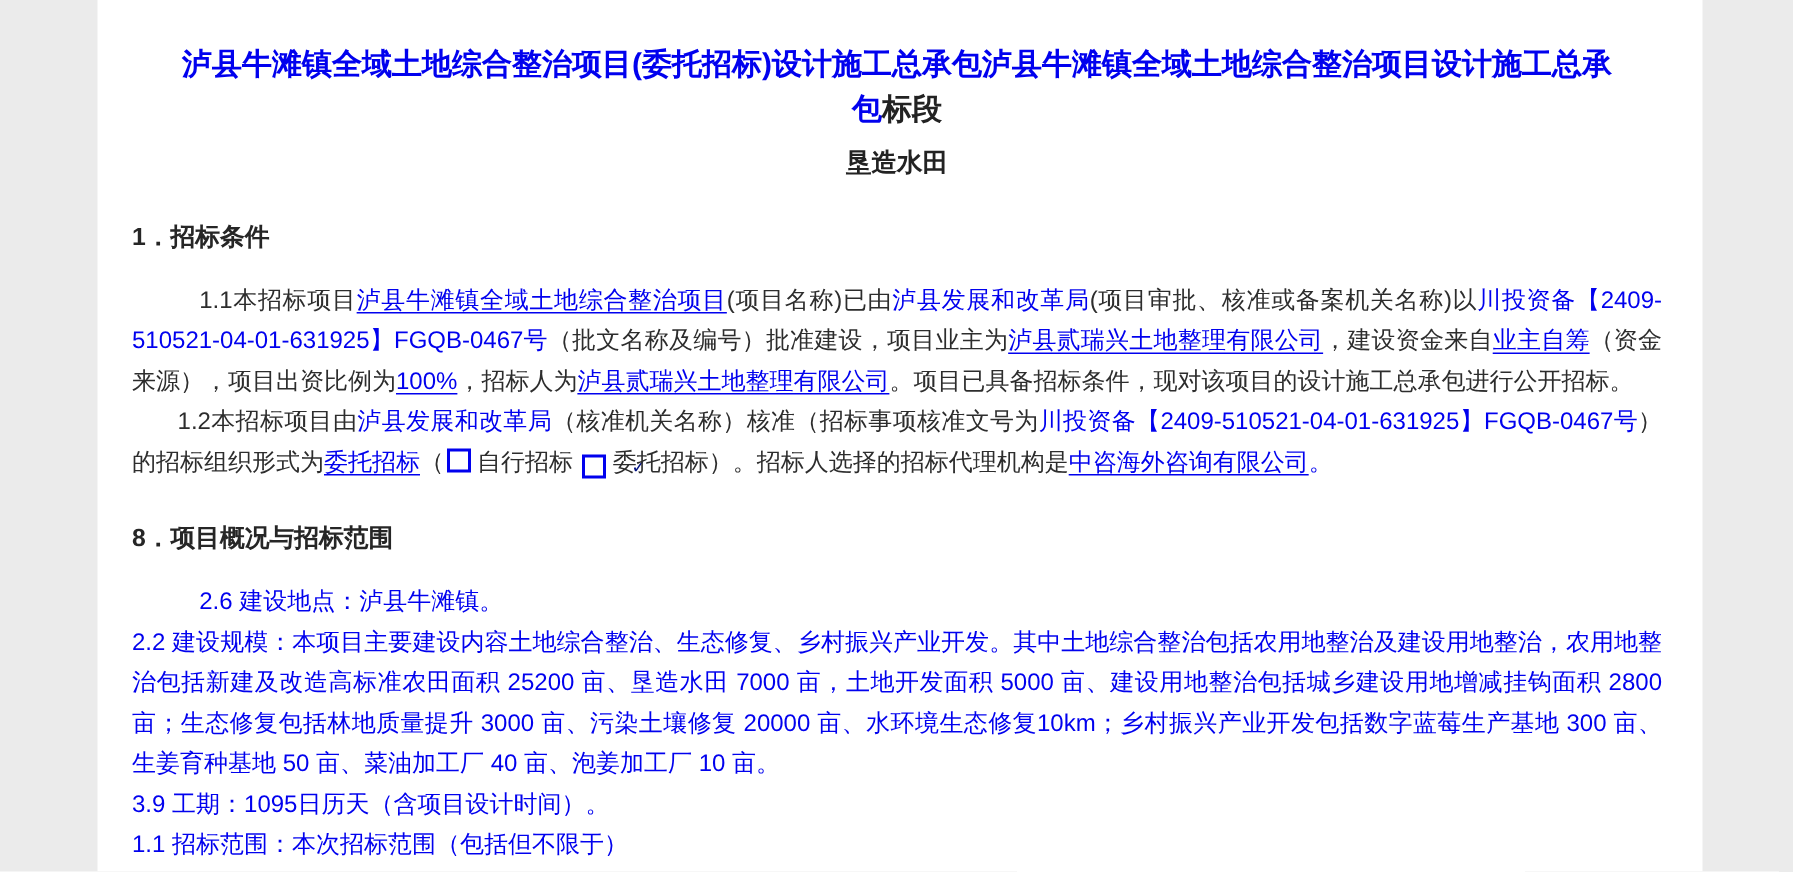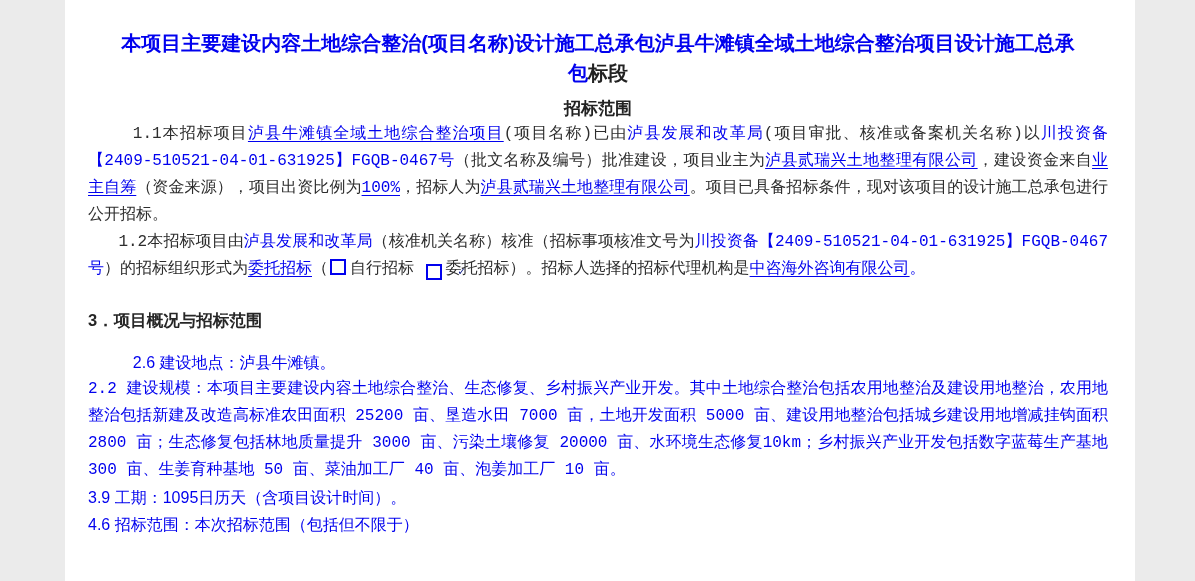--- a/index.html
+++ b/index.html
@@ -12,21 +12,21 @@
     margin-left:65px;width:1070px;height:581px;box-sizing:border-box;
     background:#ffffff;
     padding:28px 27px 0 23px;
     overflow:hidden;
   }
   .doc-title{margin:0;font-size:20px;line-height:30px;font-weight:bold;text-align:center;}
   .tline{white-space:nowrap;}
   .subtitle{margin-top:9px;font-size:17px;line-height:24px;font-weight:bold;color:#222222;text-align:center;}
   h2.sec{margin:25px 0 17px 0;font-size:16.5px;line-height:24px;font-weight:bold;color:#262626;}
   p.para{margin:0;font-size:16px;line-height:27px;}
-  .justify{text-align:justify;font-family:Liberation Mono, monospace;}
+  .justify{text-align:justify;}
   .indent-a{text-indent:2.8em;}
   .indent-b{text-indent:1.9em;}
   
   .seg-k{color:#2d2d2d;}
   .seg-b{color:#0101ee;}
   .seg-u{color:#0101ee;text-decoration:underline;text-underline-offset:3px;}
   .seg-tb{color:#0101ee;font-weight:bold;}
   .seg-tk{color:#222222;font-weight:bold;margin-top:28px;}
   
   .cb{
@@ -36,35 +36,36 @@
     color:#001080;font-weight:bold;background:#ffffff;
   }
 </style>
 </head>
 <body>
 
 <div class="frame">
   <div class="page">
 
     <h1 class="doc-title">
-      <div class="tline"><span class="seg-tb">本项目主要建设内容土地综合整治(项目名称)设计施工总承包泸县牛滩镇全域土地综合整治项目设计施工总承</span></div>
+      <div class="tline"><span class="seg-tb">泸县牛滩镇全域土地综合整治项目(委托招标)设计施工总承包泸县牛滩镇全域土地综合整治项目设计施工总承</span></div>
       <div class="tline"><span class="seg-tb">包</span><span class="seg-tk">标段</span></div>
     </h1>
 
-    <div class="subtitle">招标范围</div>
+    <div class="subtitle">垦造水田</div>
 
+    <h2 class="sec">1．招标条件</h2>
 
     <p class="para justify indent-a"><span class="seg-k">1.1本招标项目</span><span class="seg-u">泸县牛滩镇全域土地综合整治项目</span><span class="seg-k">(项目名称)已由</span><span class="seg-b">泸县发展和改革局</span><span class="seg-k">(项目审批、核准或备案机关名称)以</span><span class="seg-b">川投资备【2409-510521-04-01-631925】FGQB-0467号</span><span class="seg-k">（批文名称及编号）批准建设，项目业主为</span><span class="seg-u">泸县贰瑞兴土地整理有限公司</span><span class="seg-k">，建设资金来自</span><span class="seg-u">业主自筹</span><span class="seg-k">（资金来源），项目出资比例为</span><span class="seg-u">100%</span><span class="seg-k">，招标人为</span><span class="seg-u">泸县贰瑞兴土地整理有限公司</span><span class="seg-k">。项目已具备招标条件，现对该项目的设计施工总承包进行公开招标。</span></p>
 
     <p class="para justify indent-b"><span class="seg-k">1.2本招标项目由</span><span class="seg-b">泸县发展和改革局</span><span class="seg-k">（核准机关名称）核准（招标事项核准文号为</span><span class="seg-b">川投资备【2409-510521-04-01-631925】FGQB-0467号</span><span class="seg-k">）的招标组织形式为</span><span class="seg-u">委托招标</span><span class="seg-k">（</span><span class="cb"></span><span class="seg-k">自行招标 </span><span class="cb checked">✓</span><span class="seg-k">委托招标）。招标人选择的招标代理机构是</span><span class="seg-u">中咨海外咨询有限公司</span><span class="seg-b">。</span></p>
 
-    <h2 class="sec">3．项目概况与招标范围</h2>
+    <h2 class="sec">8．项目概况与招标范围</h2>
 
     <p class="para indent-a"><span class="seg-b">2.6 建设地点：泸县牛滩镇。</span></p>
 
     <p class="para justify"><span class="seg-b">2.2 建设规模：本项目主要建设内容土地综合整治、生态修复、乡村振兴产业开发。其中土地综合整治包括农用地整治及建设用地整治，农用地整治包括新建及改造高标准农田面积 25200 亩、垦造水田 7000 亩，土地开发面积 5000 亩、建设用地整治包括城乡建设用地增减挂钩面积 2800 亩；生态修复包括林地质量提升 3000 亩、污染土壤修复 20000 亩、水环境生态修复10km；乡村振兴产业开发包括数字蓝莓生产基地 300 亩、生姜育种基地 50 亩、菜油加工厂 40 亩、泡姜加工厂 10 亩。</span></p>
 
     <p class="para"><span class="seg-b">3.9 工期：1095日历天（含项目设计时间）。</span></p>
 
-    <p class="para"><span class="seg-b">4.6 招标范围：本次招标范围（包括但不限于）</span></p>
+    <p class="para"><span class="seg-b">1.1 招标范围：本次招标范围（包括但不限于）</span></p>
 
   </div>
 </div>
 
 </body></html>

